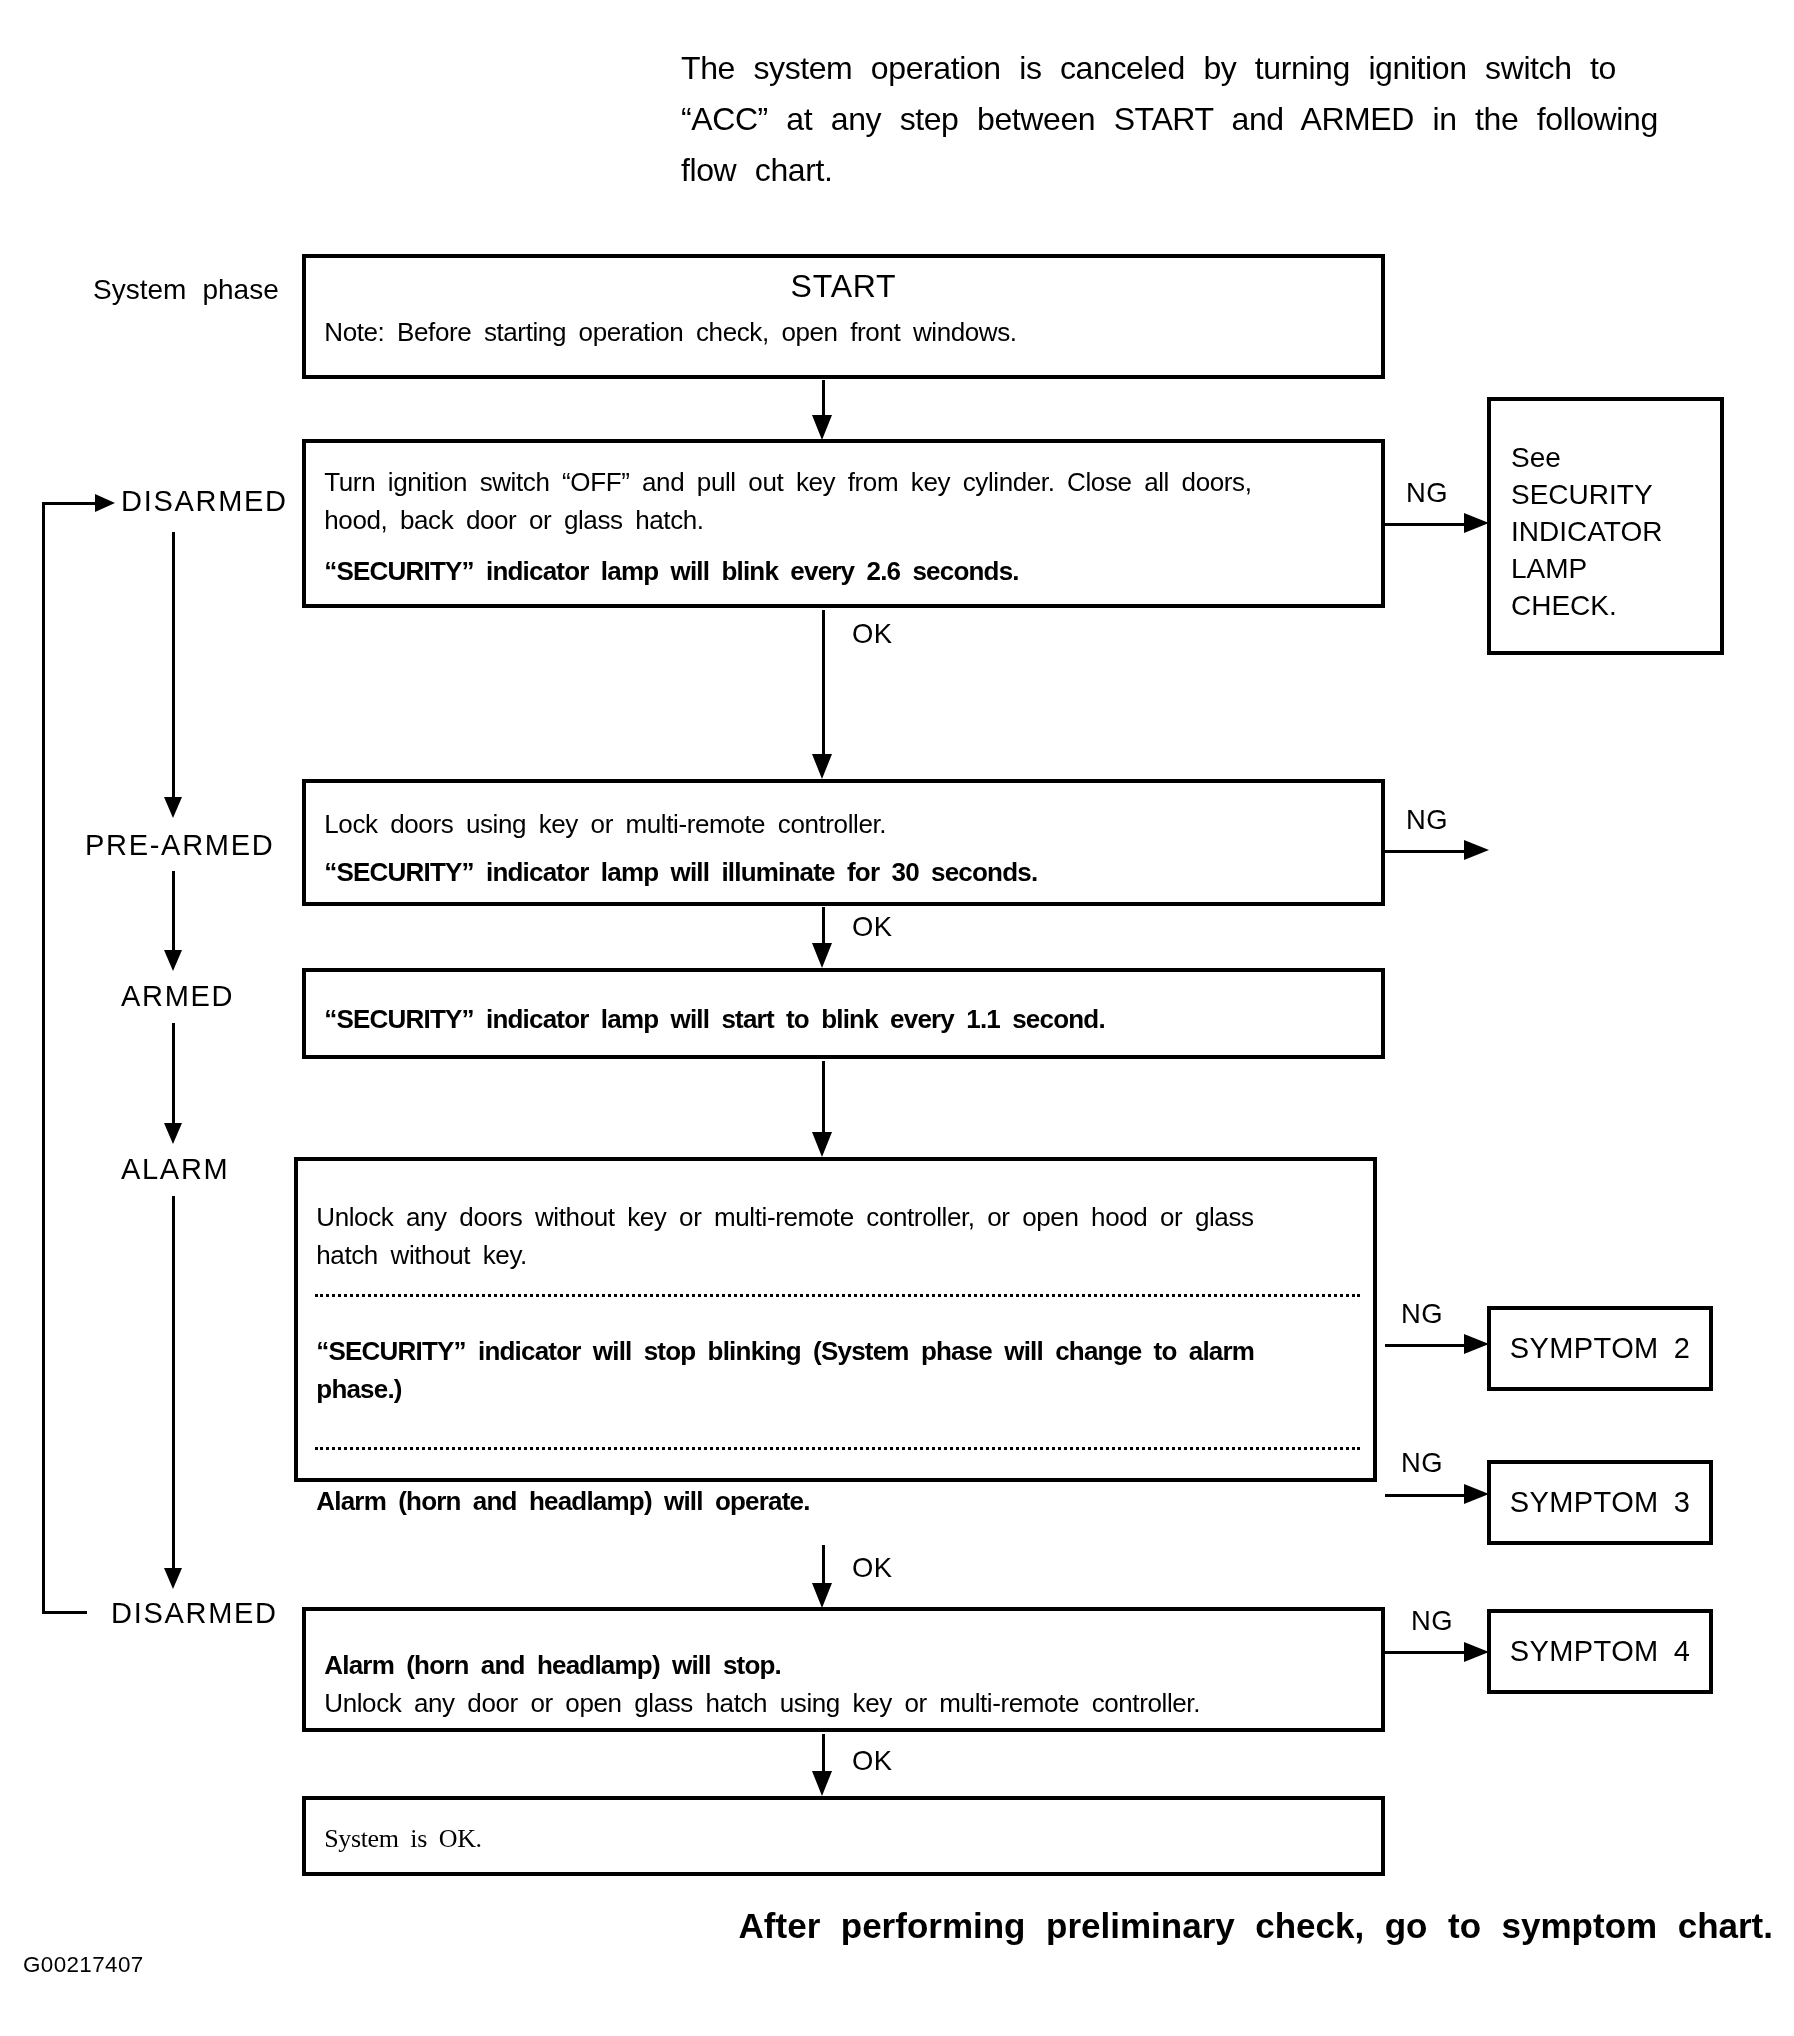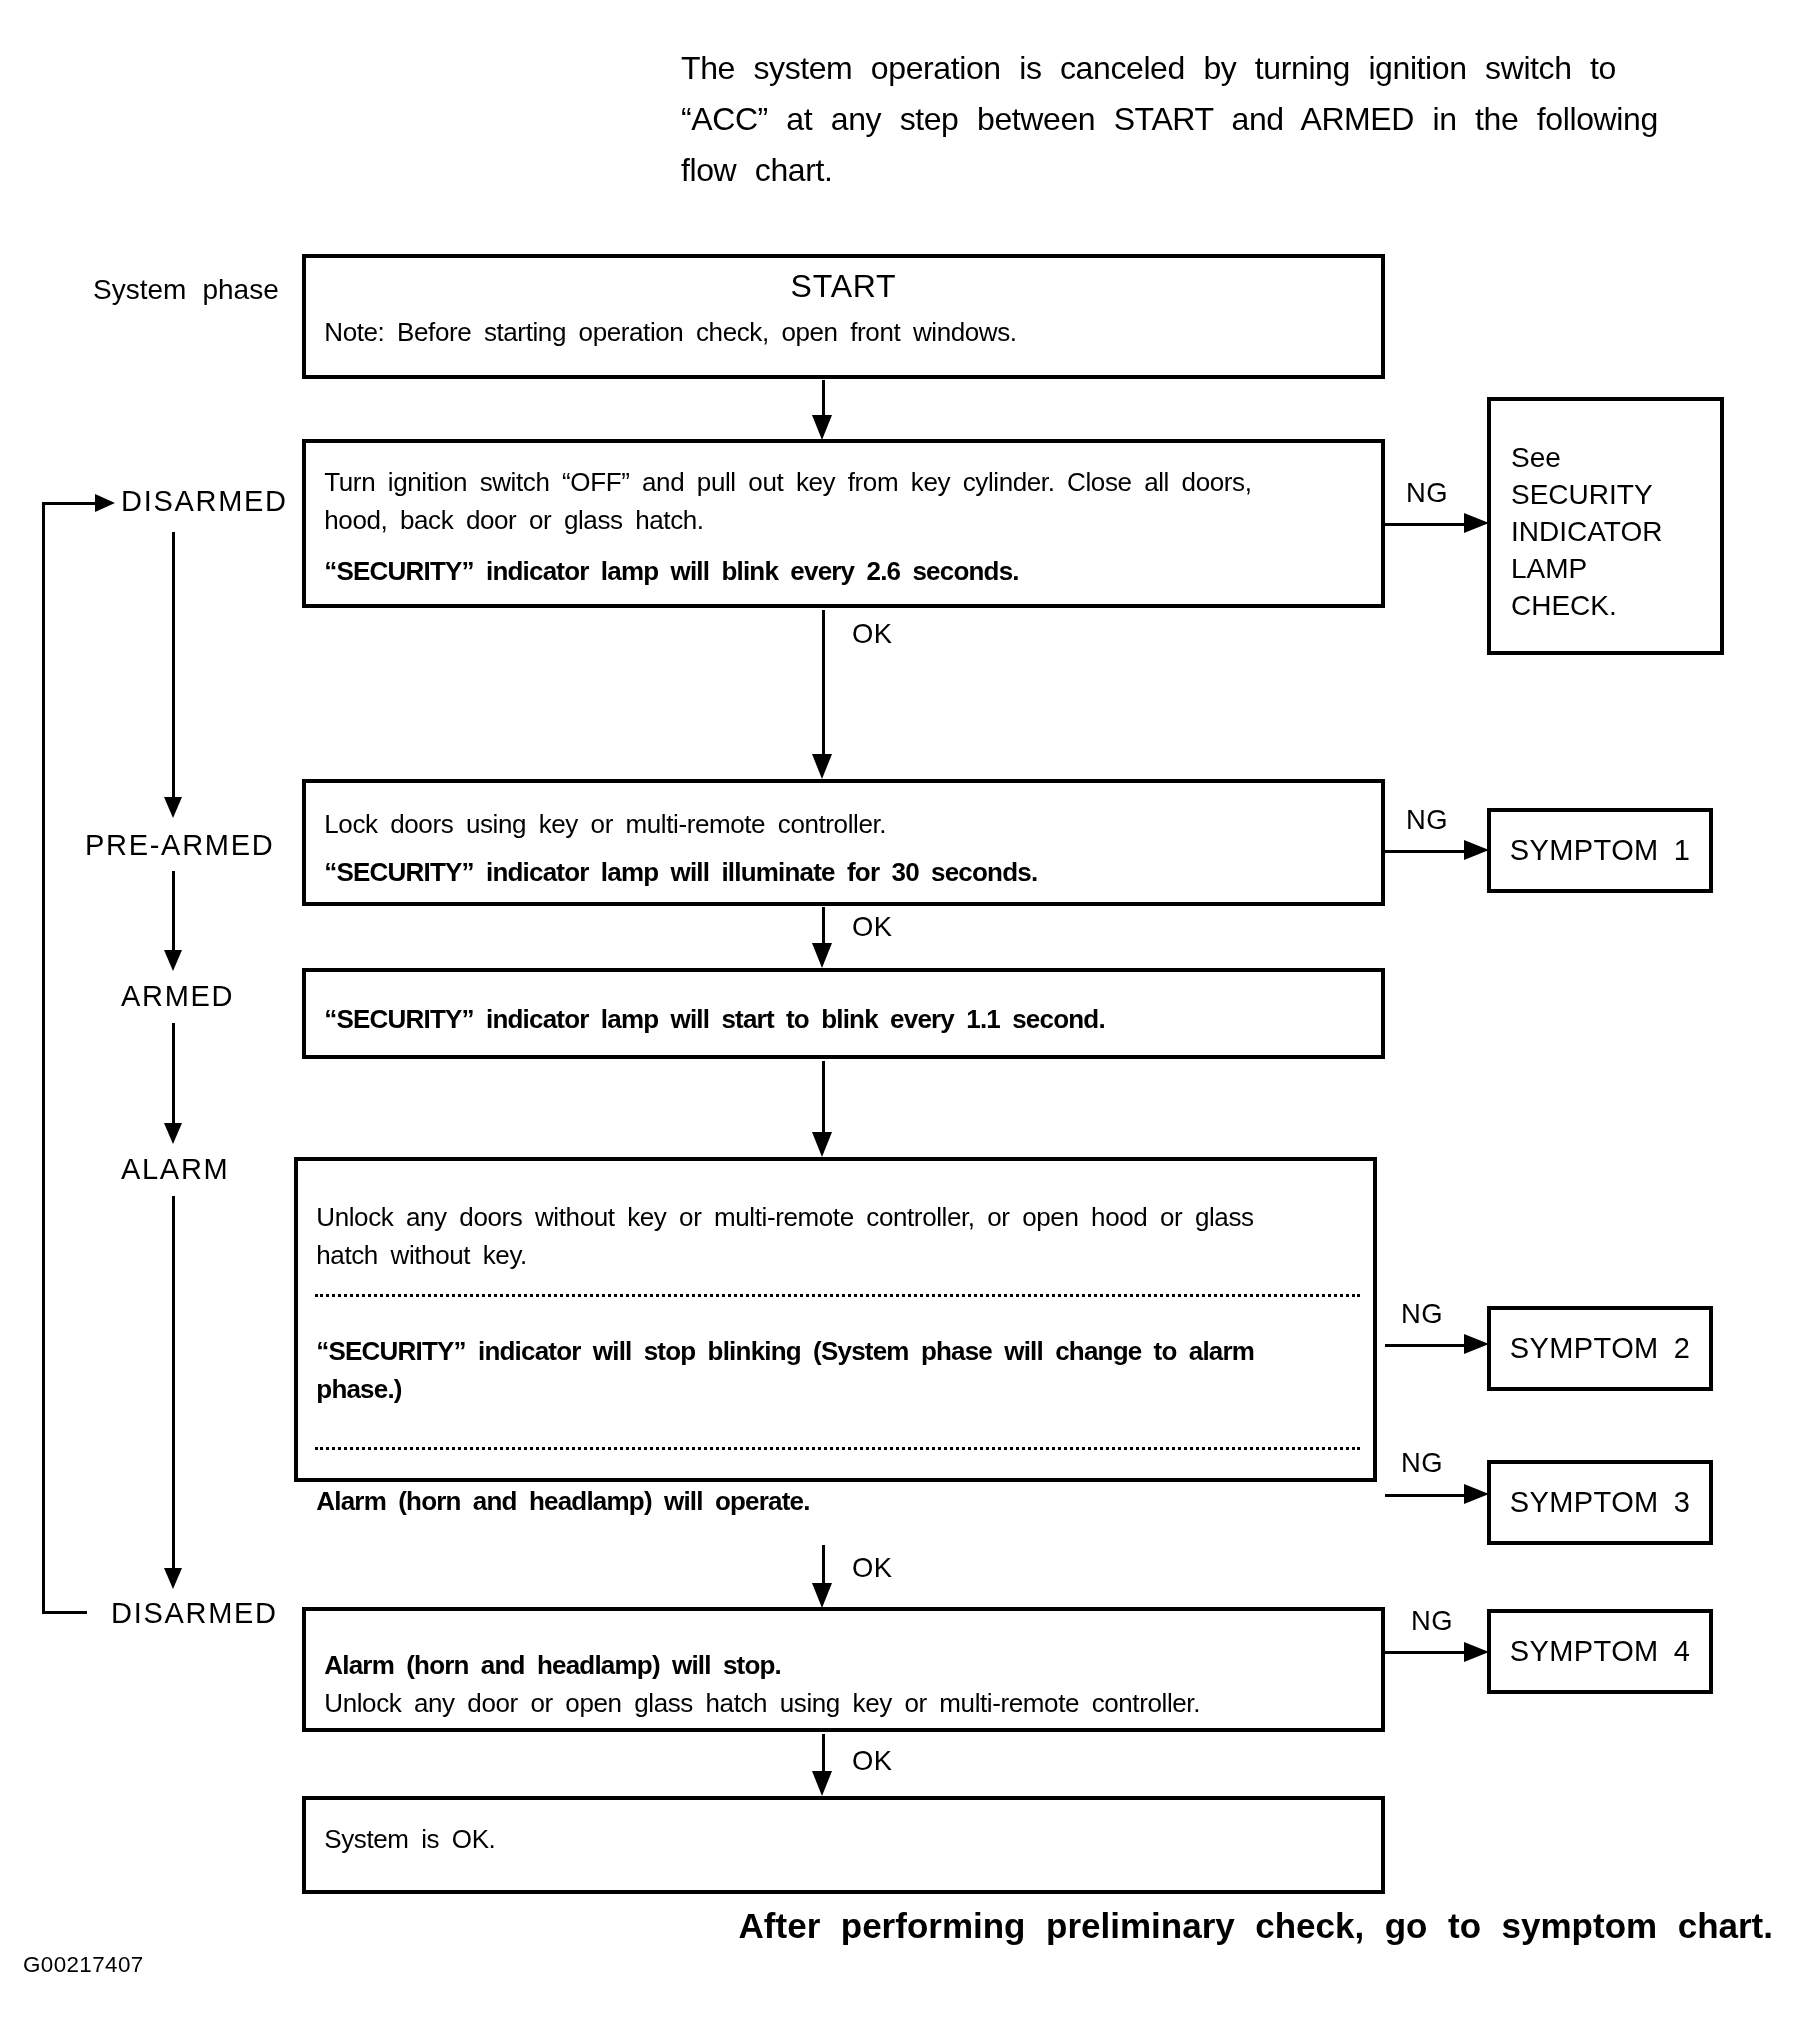--- a/index.html
+++ b/index.html
@@ -139,23 +139,20 @@
   <div class="lab" style="left:852px;top:618px;">OK</div>
 
   <div class="box" style="left:302px;top:779px;width:1083px;height:127px;padding:21.6px 18.3px 0;">
     <div class="boxtext">Lock doors using key or multi-remote controller.</div>
     <div class="boxtext bold" style="margin-top:10px;">“SECURITY” indicator lamp will illuminate for 30 seconds.</div>
   </div>
 
   <div class="lab" style="left:1406px;top:804px;">NG</div>
   <div class="hline" style="left:1385px;top:850px;width:80px;"></div>
   <div class="tri-right" style="left:1464px;top:840px;"></div>
-  <div class="symptom" style="top:808px;">
-    <span>SYMPTOM 1</span>
-  </div>
 
   <div class="vline" style="left:822px;top:907px;height:37px;"></div>
   <div class="tri-down" style="left:812px;top:943px;"></div>
   <div class="lab" style="left:852px;top:911px;">OK</div>
 
   <div class="box" style="left:302px;top:968px;width:1083px;height:91px;padding:28px 18.3px 0;">
     <div class="boxtext bold">“SECURITY” indicator lamp will start to blink every 1.1 second.</div>
   </div>
 
   <div class="vline" style="left:822px;top:1061px;height:75px;"></div>
@@ -198,21 +195,21 @@
   <div class="hline" style="left:1385px;top:1651px;width:80px;"></div>
   <div class="tri-right" style="left:1464px;top:1642px;"></div>
   <div class="symptom" style="top:1609px;">
     <span>SYMPTOM 4</span>
   </div>
 
   <div class="vline" style="left:822px;top:1734px;height:39px;"></div>
   <div class="tri-down" style="left:812px;top:1771px;"></div>
   <div class="lab" style="left:852px;top:1745px;">OK</div>
 
-  <div class="box" style="left:302px;top:1796px;width:1083px;height:98px;padding:20px 18.3px 0;">
+  <div class="box" style="left:302px;top:1796px;width:1083px;height:80px;padding:20px 18.3px 0;font-family:Liberation Serif, serif;">
     <div class="boxtext">System is OK.</div>
   </div>
 
   <div class="abs bold" style="right:21px;top:1906px;font-size:35px;word-spacing:10.8px;letter-spacing:0;">After performing preliminary check, go to symptom chart.</div>
   <div class="abs" style="left:23px;top:1952px;font-size:22.4px;letter-spacing:0.4px;">G00217407</div>
 
 </div>
 
 
 </body></html>

